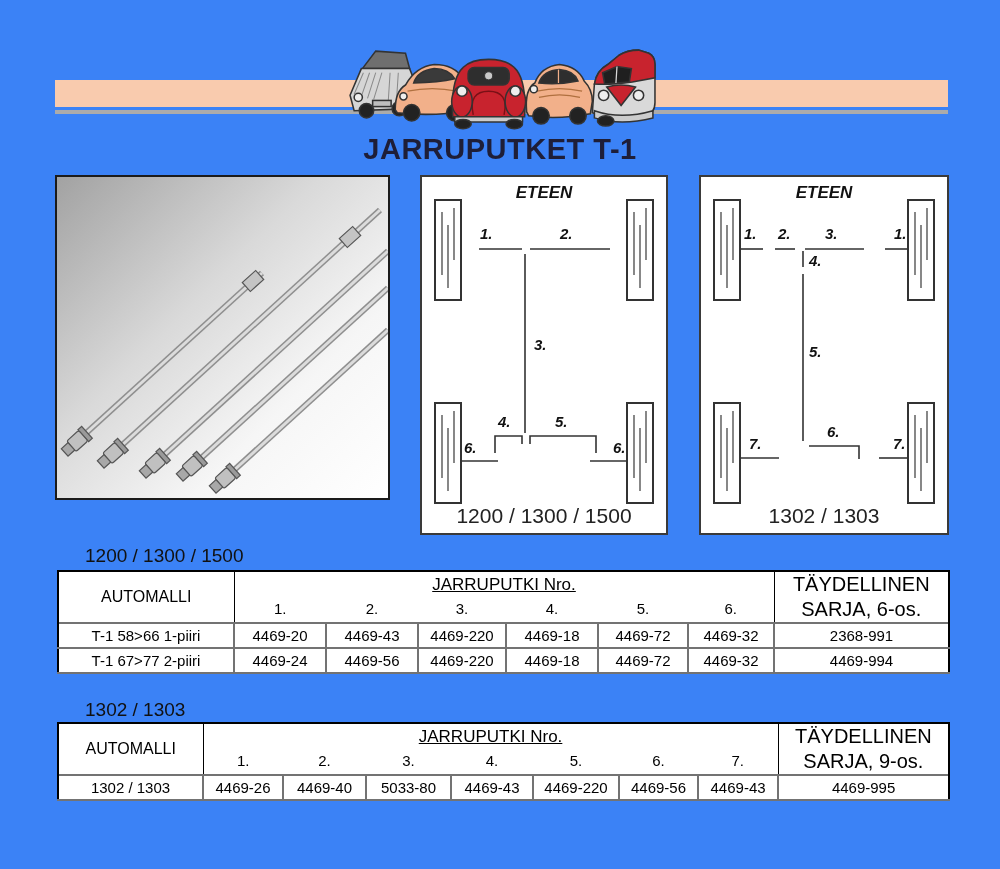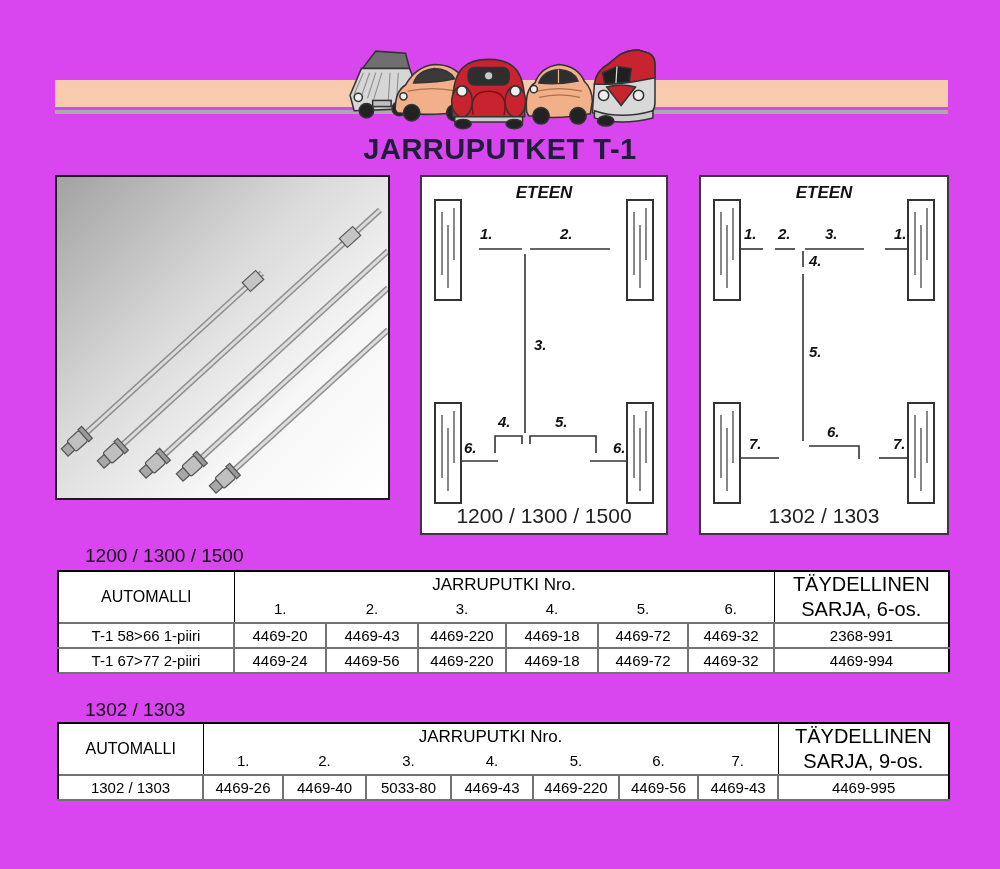--- a/index.html
+++ b/index.html
@@ -1,16 +1,16 @@
 <!DOCTYPE html>
 <html><head>
 <meta charset="utf-8">
 <style>
   html,body{margin:0;padding:0;background:#fff;}
-  .page{position:relative;width:1000px;height:869px;background:#d946ef;overflow:hidden;
+  .page{position:relative;width:1000px;height:869px;background:#3b82f6;overflow:hidden;
         font-family:"Liberation Sans",sans-serif;color:#000;}
 
   
   .band{position:absolute;left:55px;top:80px;width:893px;height:27px;background:#f9cbae;}
   .band-line{position:absolute;left:55px;top:110px;width:893px;height:4px;background:#ababab;}
   .cars{position:absolute;left:348px;top:36px;width:308px;height:96px;z-index:3;}
   .page-title{position:absolute;left:0;top:133px;width:1000px;text-align:center;
               font-size:29px;font-weight:bold;color:#1e1e38;letter-spacing:0.5px;}
 
   
@@ -35,21 +35,21 @@
   .tbl-label{position:absolute;left:85px;font-size:19px;color:#111;}
   .lbl1{top:545px;} .lbl2{top:699px;}
   table.parts{position:absolute;left:57px;border-collapse:collapse;table-layout:fixed;
               font-size:15px;background:#fff;border:2px solid #000;}
   table.t1{top:570px;width:891px;}
   table.t2{top:722px;width:891px;}
   table.parts th,table.parts td{padding:0;text-align:center;vertical-align:middle;font-weight:normal;}
   table.parts thead th{border:none;}
   th.c-automalli{border-right:1px solid #000 !important;vertical-align:bottom;padding-bottom:3px;font-size:16px;margin-top:48px;}
   th.c-sarja{border-left:1px solid #000 !important;font-size:20px;line-height:1.25;}
-  th.c-group{font-weight:bold;font-size:17px;height:25px;vertical-align:bottom;}
+  th.c-group{font-weight:bold;font-size:17px;height:25px;vertical-align:bottom;text-decoration:underline;}
   tr.h2 th{height:23px;font-size:15px;vertical-align:middle;padding-bottom:2px;}
   table.parts tbody td{border:2px solid #737373;height:23px;}
   table.parts tbody tr td:first-child{border-left:2px solid #000;}
   table.parts tbody tr td:last-child{border-right:2px solid #000;}
   td.b,span.b{font-weight:bold;}
 
   .note{position:absolute;left:57px;top:812px;width:905px;font-size:17px;font-style:italic;
         color:#111;white-space:pre-wrap;}
 </style>
 </head>

